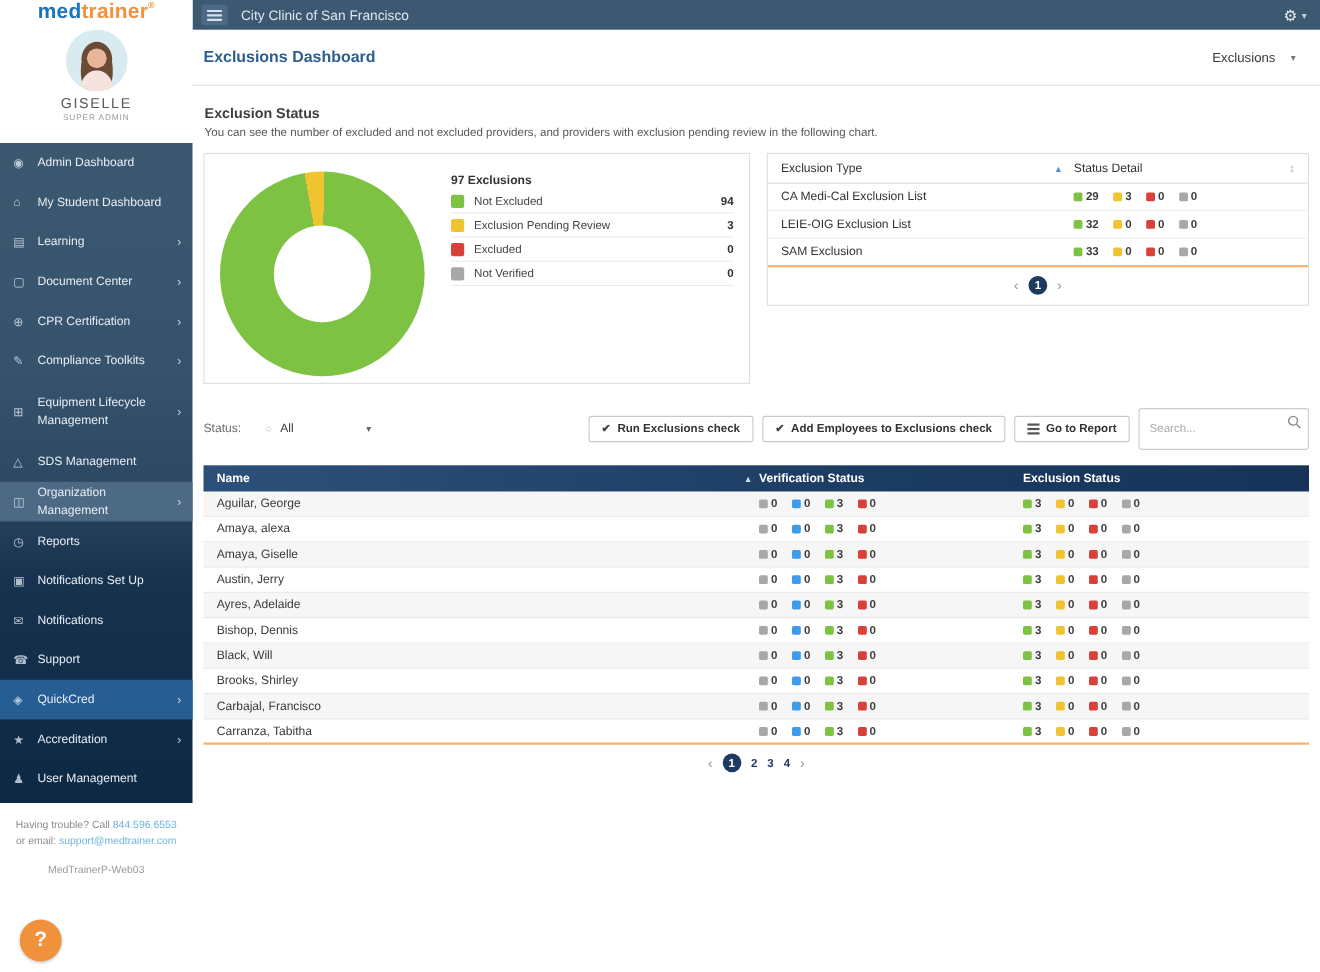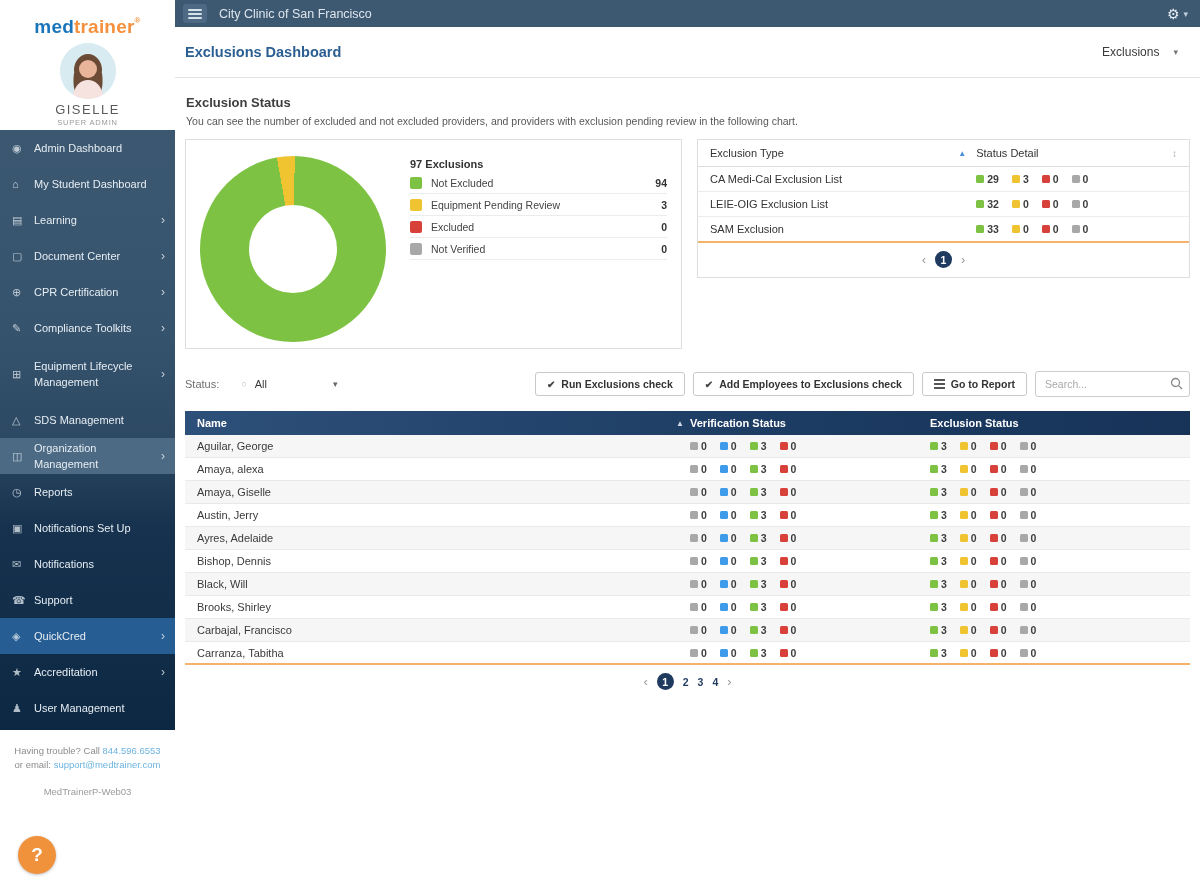--- a/index.html
+++ b/index.html
@@ -1,21 +1,21 @@
 <!DOCTYPE html>
 <html><head>
 <meta charset="utf-8">
 <style>
   * { box-sizing: border-box; margin: 0; padding: 0; }
   html,body { width:1200px; height:884px; font-family:"Liberation Sans", sans-serif; background:#fff; overflow:hidden; }
   body { position:relative; }
 
   
   .sidebar { position:absolute; left:0; top:0; width:175px; height:884px; background:#fff; z-index:5; }
-  .sidebar-header { height:130px; text-align:center; padding-top:16px; }
+  .sidebar-header { height:130px; text-align:center; padding-top:0; }
   .logo { font-size:19px; font-weight:bold; letter-spacing:.2px; }
   .logo .med { color:#1b75bb; } .logo .trainer { color:#f5913e; }
   .logo .reg { color:#f5913e; font-size:8px; vertical-align:top; }
   .avatar { width:56px; height:56px; border-radius:50%; margin:5px auto 3px; overflow:hidden; background:#d8ebf0; }
   .user-name { font-size:13px; color:#5a5a5a; letter-spacing:1.5px; }
   .user-role { font-size:7.5px; color:#9a9a9a; letter-spacing:.8px; margin-top:1px; }
   .nav { position:absolute; top:130px; left:0; right:0; height:600px;
          background:linear-gradient(180deg,#3c5871 0%,#36536d 34%,#2c4862 52%,#16324e 66%,#0d2843 100%); }
   .nav-item { display:flex; align-items:center; min-height:36px; padding:0 10px 0 12px; color:#e6edf3; font-size:11px; cursor:pointer; }
   .nav-item.twoline { min-height:56px; }
@@ -85,21 +85,21 @@
   .status-filter .radio { color:#bbb; font-size:9px; margin-left:14px; }
   .status-filter .value { color:#3a3a3a; }
   .status-filter .caret { margin-left:58px; color:#666; }
   .toolbar-right { margin-left:auto; display:flex; align-items:center; gap:8px; }
   .tb-btn { display:flex; align-items:center; gap:6px; border:1px solid #c9c9c9; border-radius:3px; background:#fff;
             font-size:10.5px; font-weight:600; color:#333; padding:5px 11px; cursor:pointer; font-family:inherit; }
   .tb-btn .check { font-size:10px; color:#444; }
   .list-icon { display:inline-flex; flex-direction:column; gap:2px; }
   .list-icon i { display:block; width:11px; height:2px; background:#555; }
   .search-wrap { position:relative; }
-  .search-wrap input { width:155px; height:26px; border:1px solid #ccc; border-radius:3px; font-size:10.5px; padding:0 26px 0 9px;
+  .search-wrap input { width:155px; height:38px; border:1px solid #ccc; border-radius:3px; font-size:10.5px; padding:0 26px 0 9px;
                        color:#333; font-family:inherit; outline:none; }
   .search-wrap input::placeholder { color:#a9a9a9; }
   .search-icon { position:absolute; right:7px; top:6px; }
 
   
   .providers-table { margin-top:14px; }
   .p-head { display:flex; align-items:center; background:linear-gradient(90deg,#2d507a 0%,#1d3d64 55%,#173358 100%);
             color:#fff; font-size:11px; font-weight:600; padding:6px 12px; }
   .p-head .h-name { flex:0 0 493px; display:flex; align-items:center; }
   .p-head .h-name .sort-asc { color:#cfd9e6; margin-right:6px; }
@@ -259,21 +259,21 @@
         <div class="legend">
           <div class="legend-title">97 Exclusions</div>
           <div>
               <div class="legend-row">
                 <span class="legend-swatch" style="background: rgb(125, 194, 66);"></span>
                 <span class="legend-label">Not Excluded</span>
                 <span class="legend-value">94</span>
               </div>
               <div class="legend-row">
                 <span class="legend-swatch" style="background: rgb(240, 195, 48);"></span>
-                <span class="legend-label">Equipment Pending Review</span>
+                <span class="legend-label">Exclusion Pending Review</span>
                 <span class="legend-value">3</span>
               </div>
               <div class="legend-row">
                 <span class="legend-swatch" style="background: rgb(216, 64, 58);"></span>
                 <span class="legend-label">Excluded</span>
                 <span class="legend-value">0</span>
               </div>
               <div class="legend-row">
                 <span class="legend-swatch" style="background: rgb(168, 168, 168);"></span>
                 <span class="legend-label">Not Verified</span>

